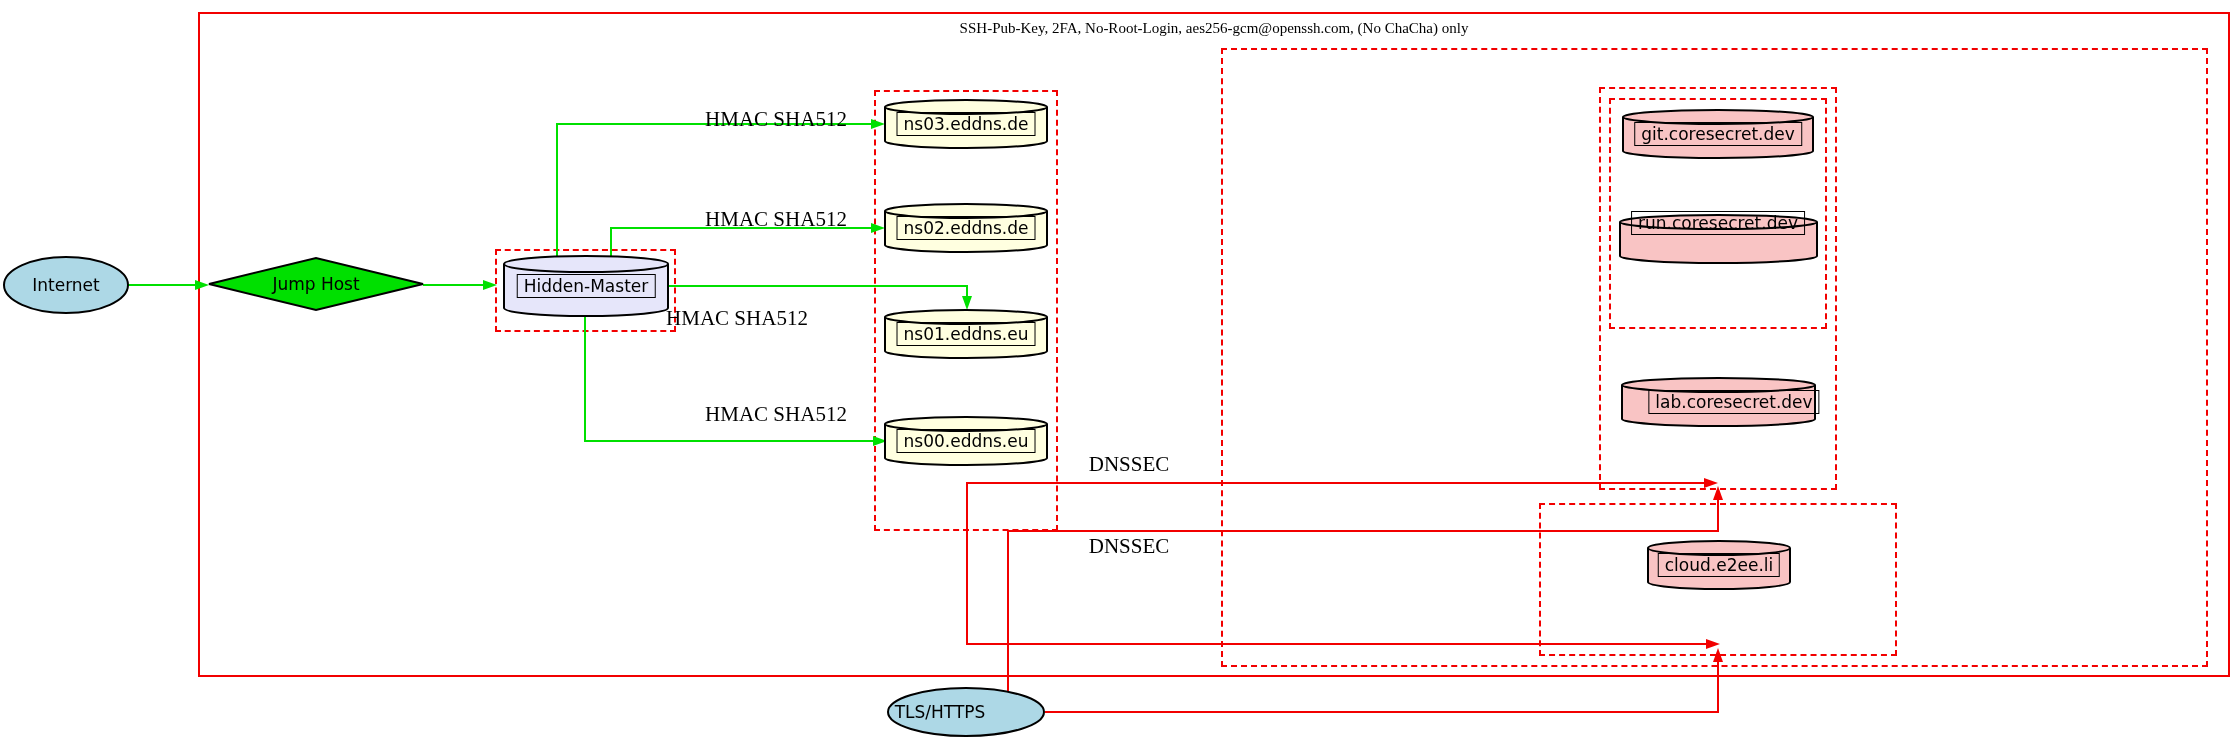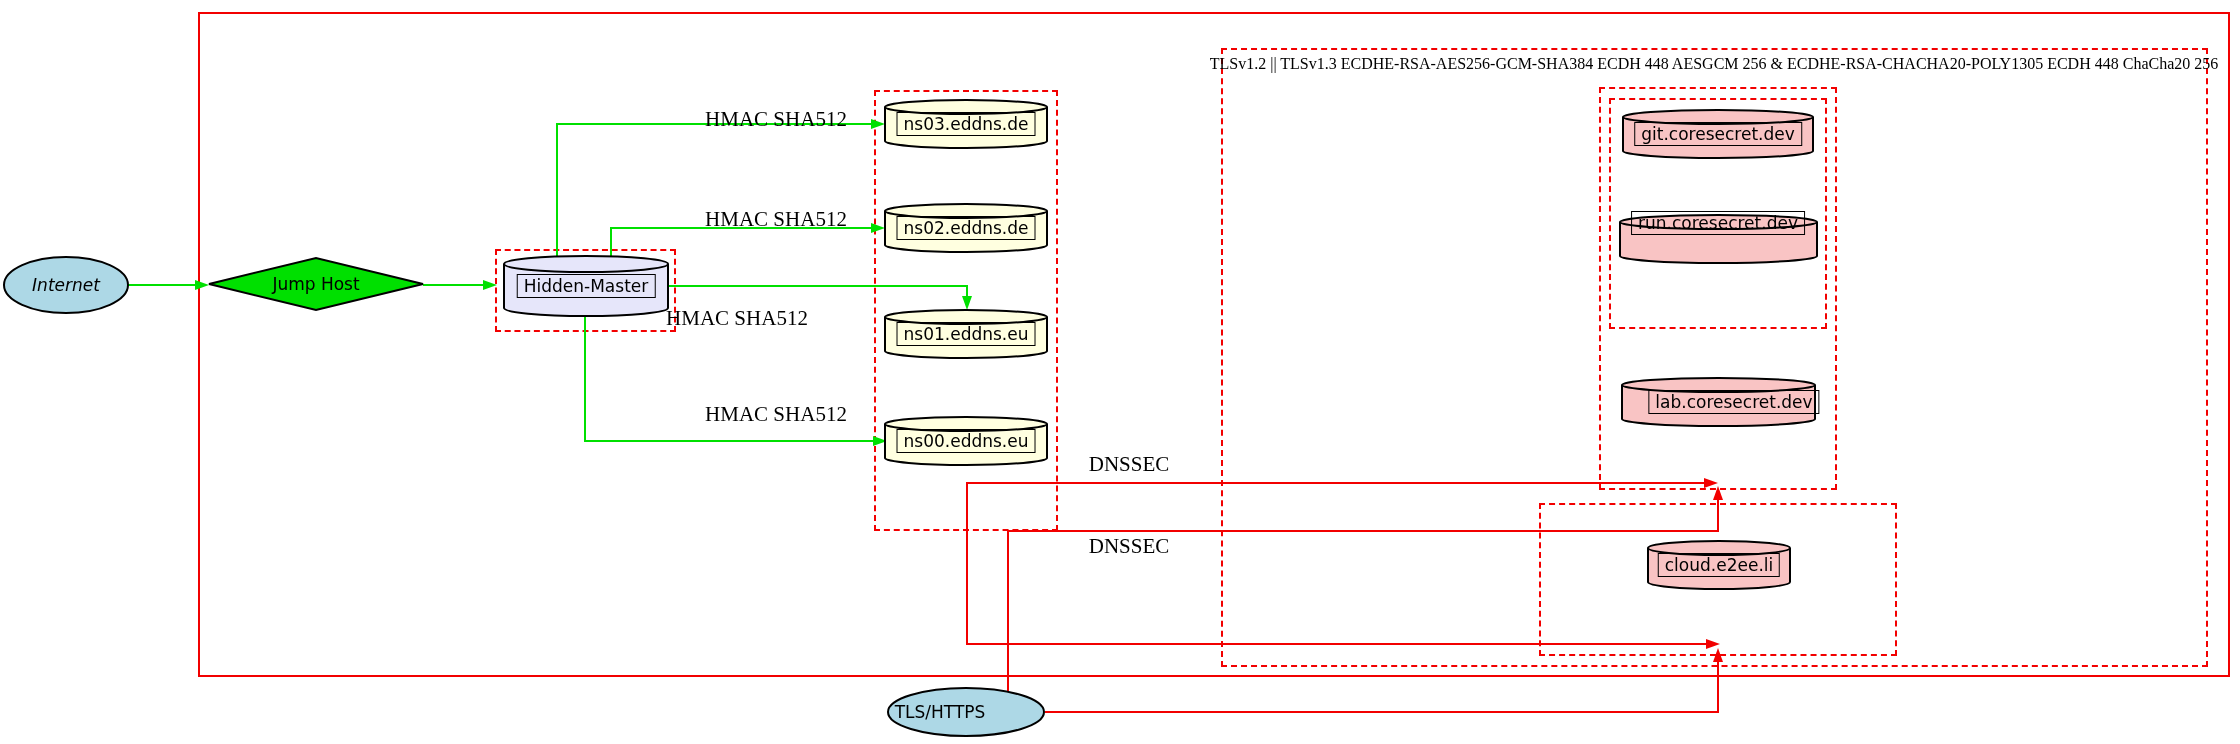--- a/index.html
+++ b/index.html
@@ -91,23 +91,23 @@
       <path d="M1620,222 A98.5,7 0 0 0 1817,222" fill="none"></path>
 
       <path d="M1622,385 A96.5,7 0 0 1 1815,385 L1815,419 A96.5,7 0 0 1 1622,419 Z" fill="#f9c4c4"></path>
       <path d="M1622,385 A96.5,7 0 0 0 1815,385" fill="none"></path>
 
       <path d="M1648,548 A71,7 0 0 1 1790,548 L1790,582 A71,7 0 0 1 1648,582 Z" fill="#f9c4c4"></path>
       <path d="M1648,548 A71,7 0 0 0 1790,548" fill="none"></path>
     </g>
   </svg>
 
-  <div class="lbl cluster-lbl tls-lbl" style="left:1714px;top:64px;">TLSv1.2 || TLSv1.3 ECDHE-RSA-AES256-GCM-SHA384 ECDH 448 AESGCM 256 &amp; ECDHE-RSA-CHACHA20-POLY1305 ECDH 448 ChaCha20 256</div>
+  <div class="lbl cluster-lbl ssh-lbl" style="left:1214px;top:28px;">SSH-Pub-Key, 2FA, No-Root-Login, aes256-gcm@openssh.com, (No ChaCha) only</div>
 
-  <div class="lbl node-lbl" style="left:66px;top:285px;font-style:italic;">Internet</div>
+  <div class="lbl node-lbl" style="left:66px;top:285px;">Internet</div>
   <div class="lbl node-lbl" style="left:316px;top:284px;">Jump Host</div>
   <div class="lbl node-lbl boxed" style="left:586px;top:286px;">Hidden-Master</div>
   <div class="lbl node-lbl boxed" style="left:966px;top:124px;">ns03.eddns.de</div>
   <div class="lbl node-lbl boxed" style="left:966px;top:228px;">ns02.eddns.de</div>
   <div class="lbl node-lbl boxed" style="left:966px;top:334px;">ns01.eddns.eu</div>
   <div class="lbl node-lbl boxed" style="left:966px;top:441px;">ns00.eddns.eu</div>
   <div class="lbl node-lbl boxed" style="left:1718px;top:134px;">git.coresecret.dev</div>
   <div class="lbl node-lbl boxed" style="left:1718px;top:223px;">run.coresecret.dev</div>
   <div class="lbl node-lbl boxed" style="left:1718px;top:402px;margin-left:16px;">lab.coresecret.dev</div>
   <div class="lbl node-lbl boxed" style="left:1719px;top:565px;">cloud.e2ee.li</div>

